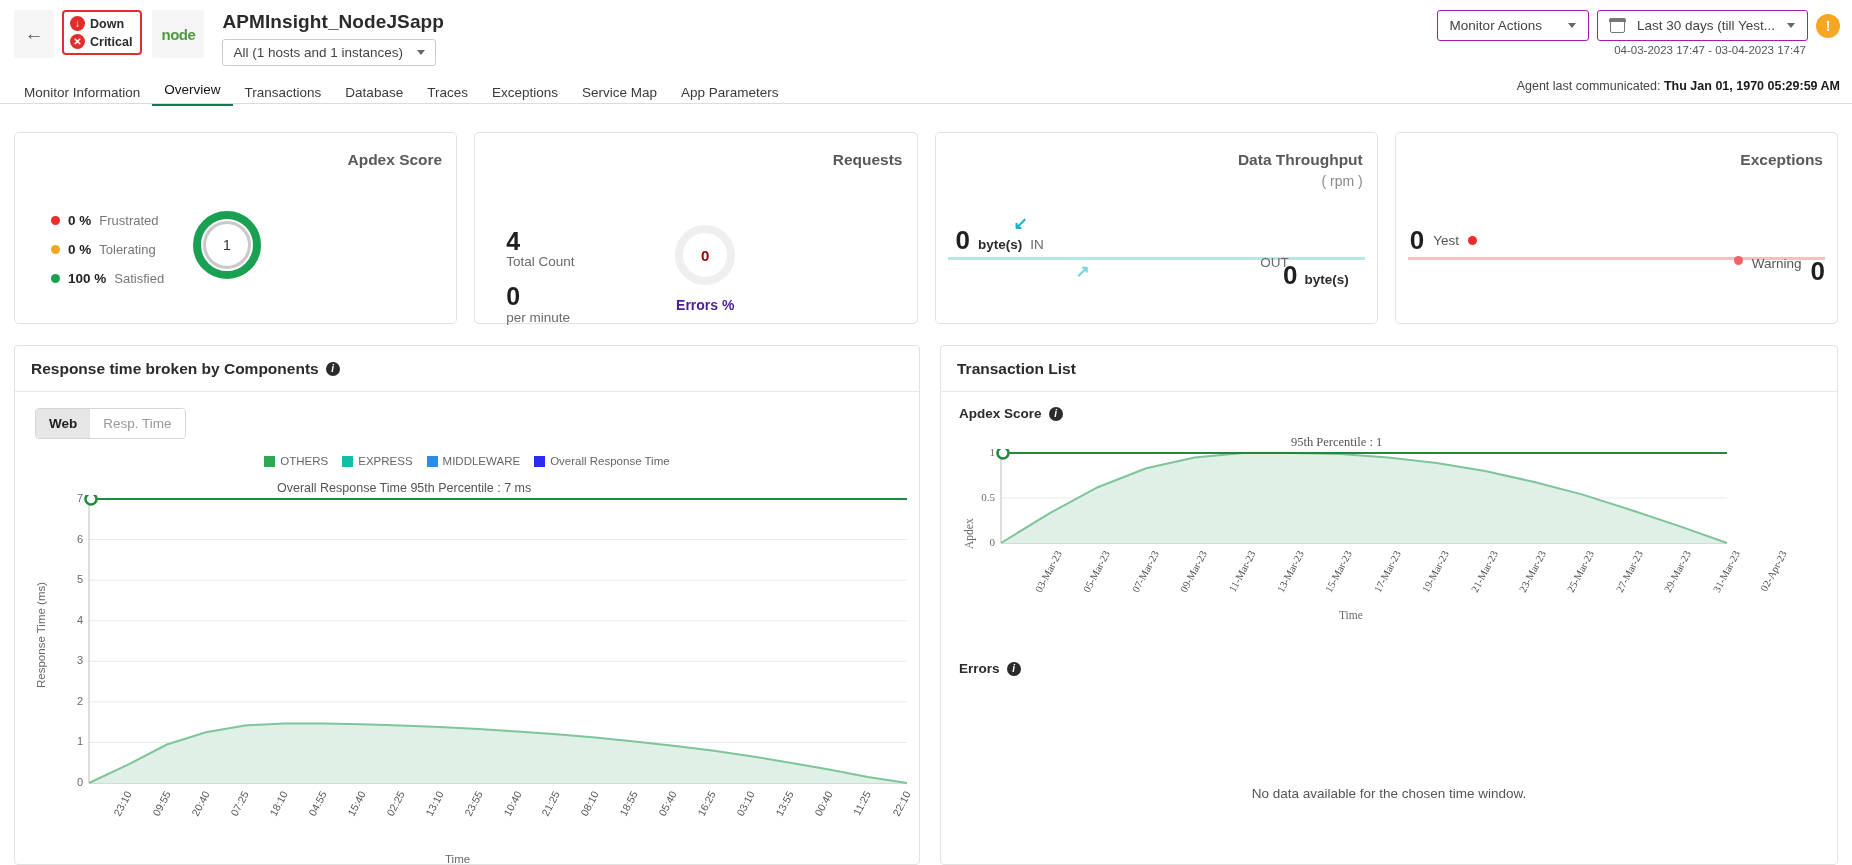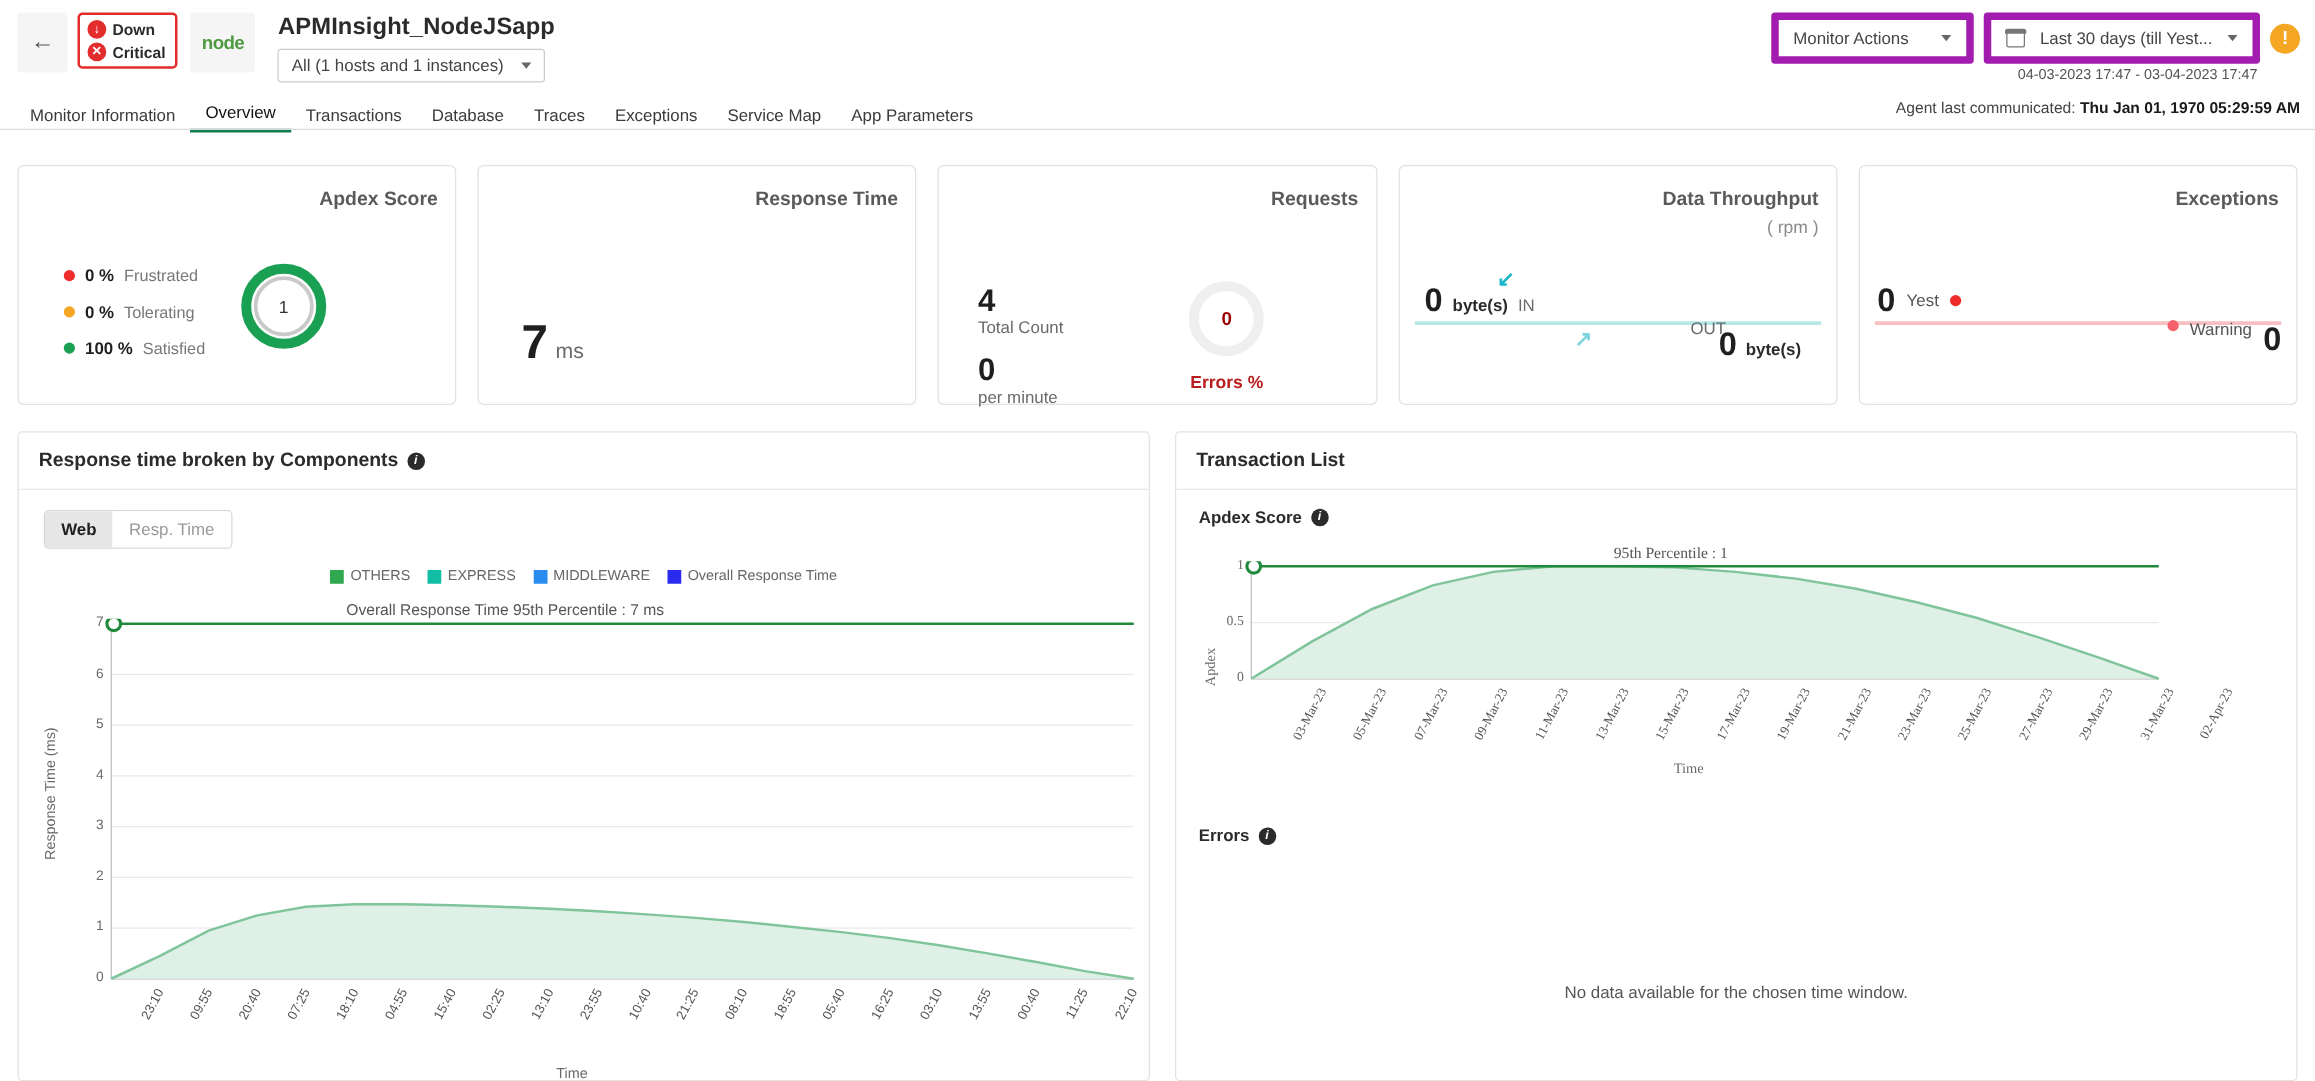--- a/index.html
+++ b/index.html
@@ -68,21 +68,21 @@
     background: #fff; cursor: pointer;
   }
   .caret { width:0;height:0;border-left:4.5px solid transparent;border-right:4.5px solid transparent;border-top:5.5px solid #666; display:inline-block; }
 
   .header-right {
     position: absolute; right: 12px; top: 10px;
     display: flex; flex-direction: column; align-items: flex-end;
   }
   .header-right-row { display: flex; align-items: center; gap: 8px; }
   .dropdown-btn {
-    border: 6px solid #a21caf; border-radius: 3px;
+    border: 1px solid #a21caf; border-radius: 3px;
     background: #fff; cursor: pointer;
     padding: 7px 12px;
     font-size: 13.5px; color: #444;
     display: flex; align-items: center; justify-content: space-between;
     gap: 26px;
   }
   .dropdown-btn.date { gap: 12px; }
   .cal-icon {
     width: 15px; height: 14px; border: 1.6px solid #777; border-radius: 2px;
     position: relative; display: inline-block; flex: none;
@@ -154,21 +154,21 @@
   
   .req-left { position: absolute; left: 31px; top: 95px; }
   .req-big { font-size: 25px; font-weight: bold; color: #1f1f1f; line-height: 1.05; }
   .req-sub { font-size: 13.5px; color: #6a6a6a; margin-bottom: 14px; }
   .req-ring {
     position: absolute; left: 200px; top: 92px;
     width: 60px; height: 60px; border-radius: 50%; border: 8px solid #efefef;
     display: flex; align-items: center; justify-content: center;
     font-size: 15px; font-weight: bold; color: #9b0000;
   }
-  .req-errlabel { position: absolute; left: 190px; top: 164px; width: 80px; text-align: center; font-size: 14px; font-weight: bold; color: #b91c1c; }
+  .req-errlabel { position: absolute; left: 190px; top: 164px; width: 80px; text-align: center; font-size: 14px; font-weight: bold; color: #4c1d95; }
 
   
   .dt-in { position: absolute; left: 20px; top: 92px; display: flex; align-items: baseline; gap: 8px; }
   .dt-num { font-size: 26px; font-weight: bold; color: #1f1f1f; }
   .dt-unit { font-size: 13.5px; font-weight: bold; color: #2b2b2b; }
   .dt-dir { font-size: 13.5px; color: #6a6a6a; position: relative; }
   .arrow-in { position: absolute; left: 78px; top: 80px; color: #19b6c9; font-size: 17px; font-weight: bold; }
   .arrow-out { position: absolute; left: 140px; top: 128px; color: #7bd4e0; font-size: 17px; font-weight: bold; }
   .dt-line { position: absolute; left: 12px; right: 12px; top: 124px; height: 2.5px; background: #b7e8e8; }
   .dt-out { position: absolute; right: 28px; top: 127px; display: flex; align-items: baseline; gap: 7px; }
@@ -305,26 +305,20 @@
         <span class="dot" style="background:#1aa053"></span>
         <b>100 %</b>
         <span>Satisfied</span>
       </div>
     </div>
     <div class="apdex-ring">
       <div class="apdex-ring-inner">1</div>
     </div>
   </div>
 
-  <div class="card">
-    <div class="card-title">Response Time</div>
-    <div class="rt-value">
-      <span>7</span><span class="rt-unit">ms</span>
-    </div>
-  </div>
 
   <div class="card">
     <div class="card-title">Requests</div>
     <div class="req-left">
       <div class="req-big">4</div>
       <div class="req-sub">Total Count</div>
       <div class="req-big">0</div>
       <div class="req-sub">per minute</div>
     </div>
     <div class="req-ring">0</div>

